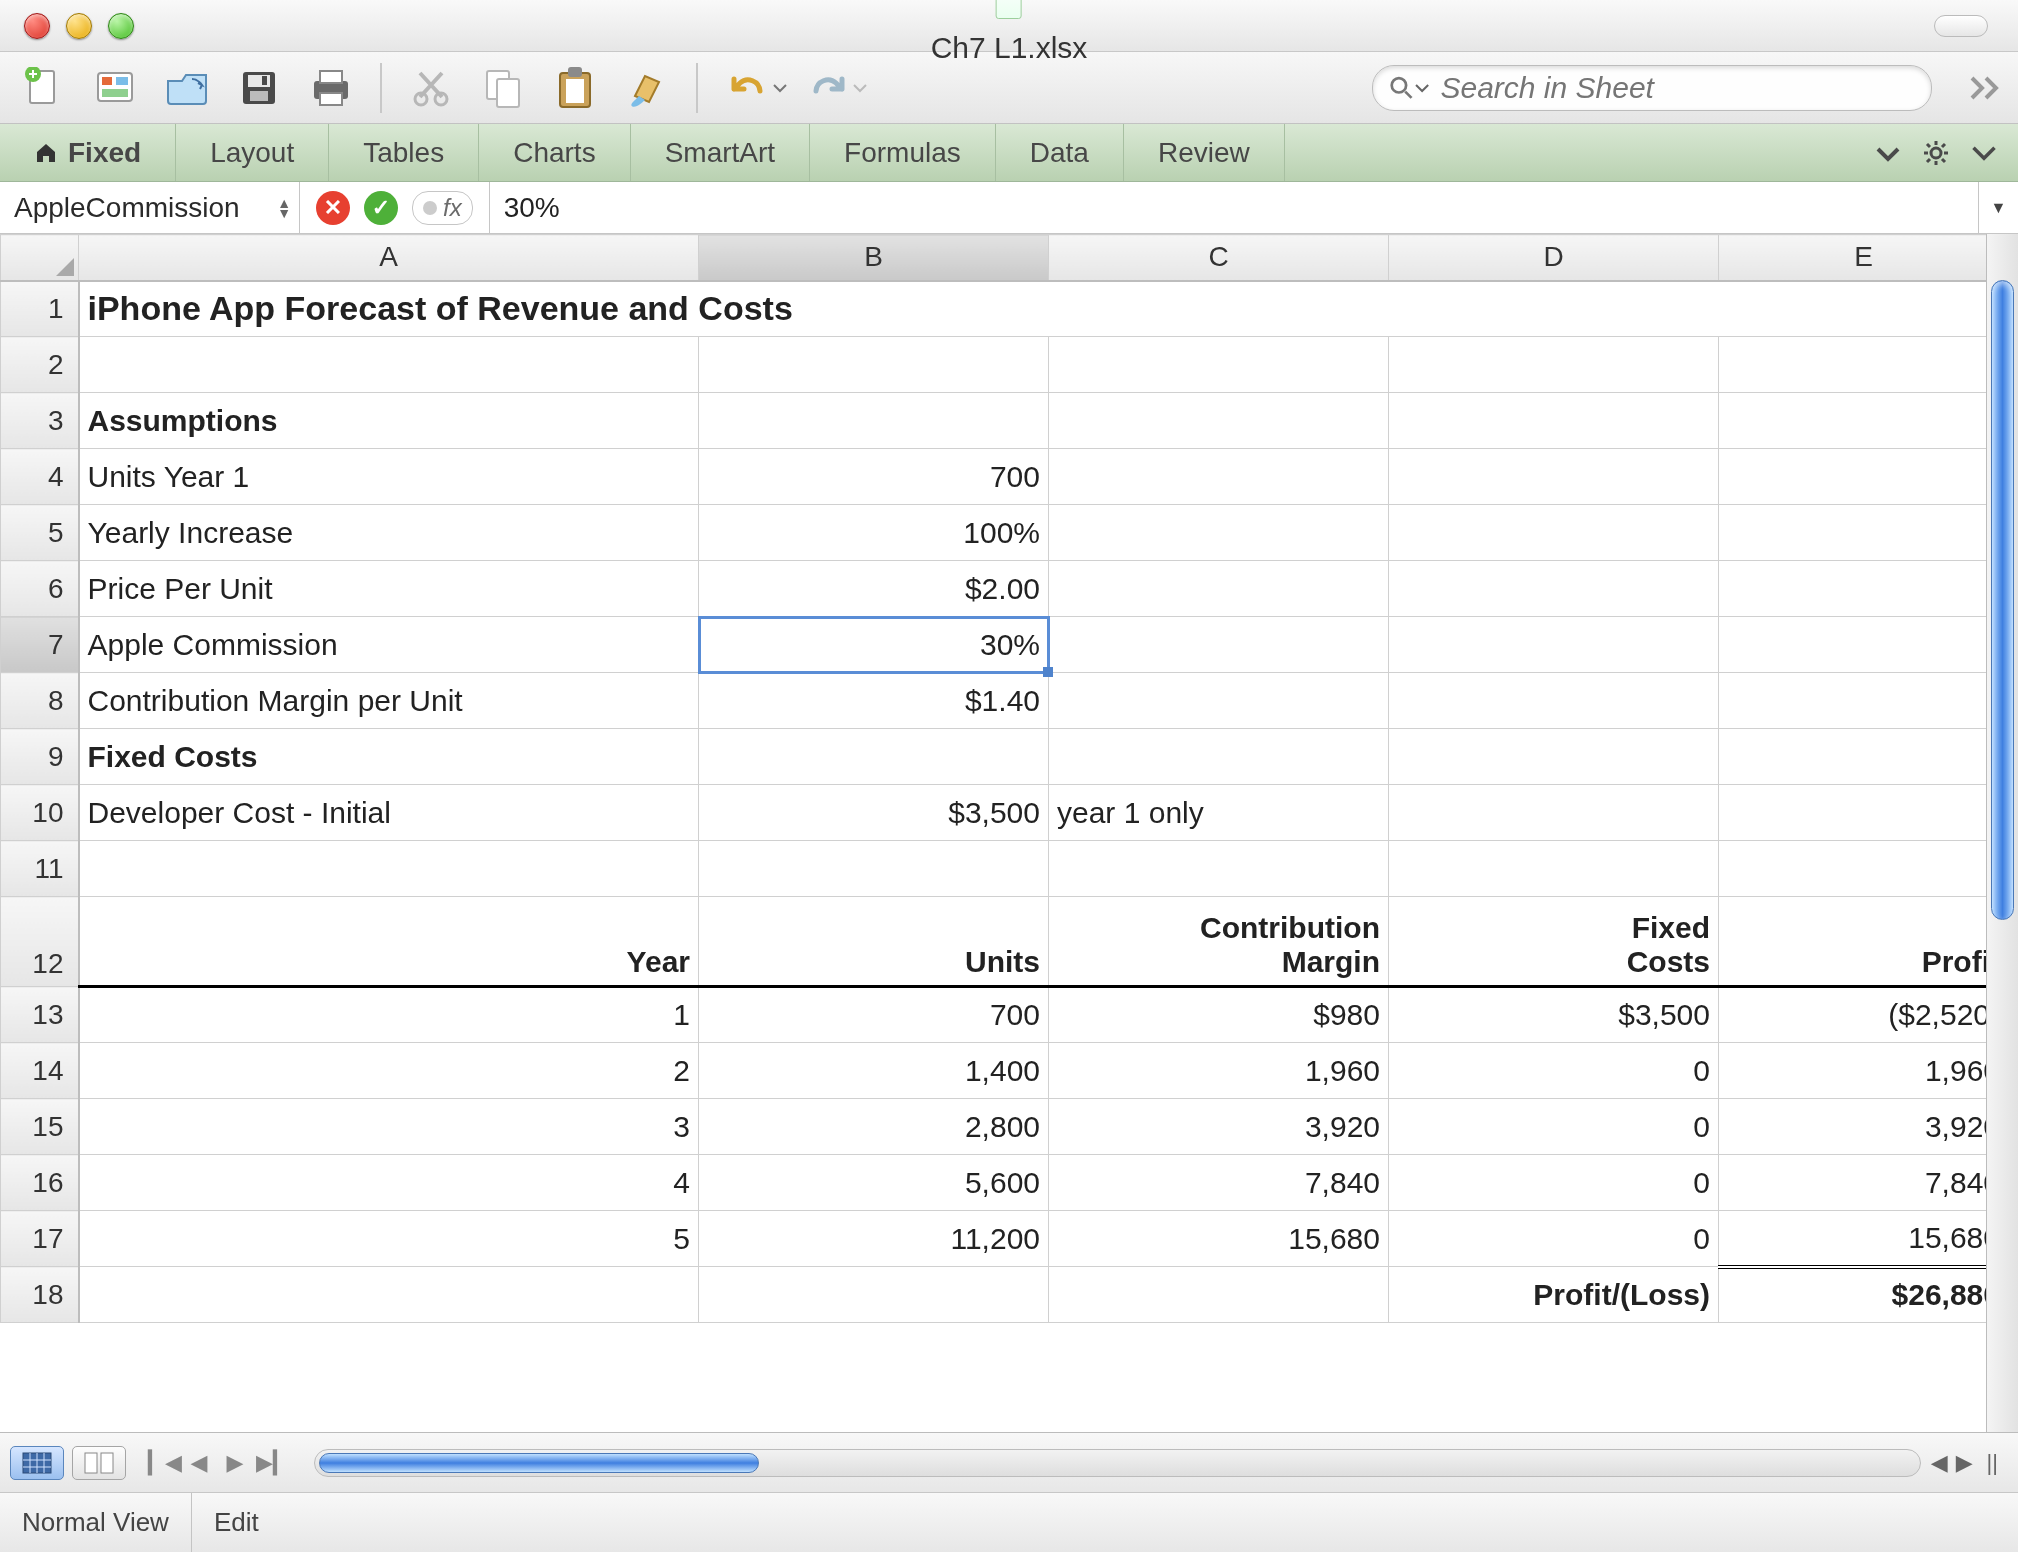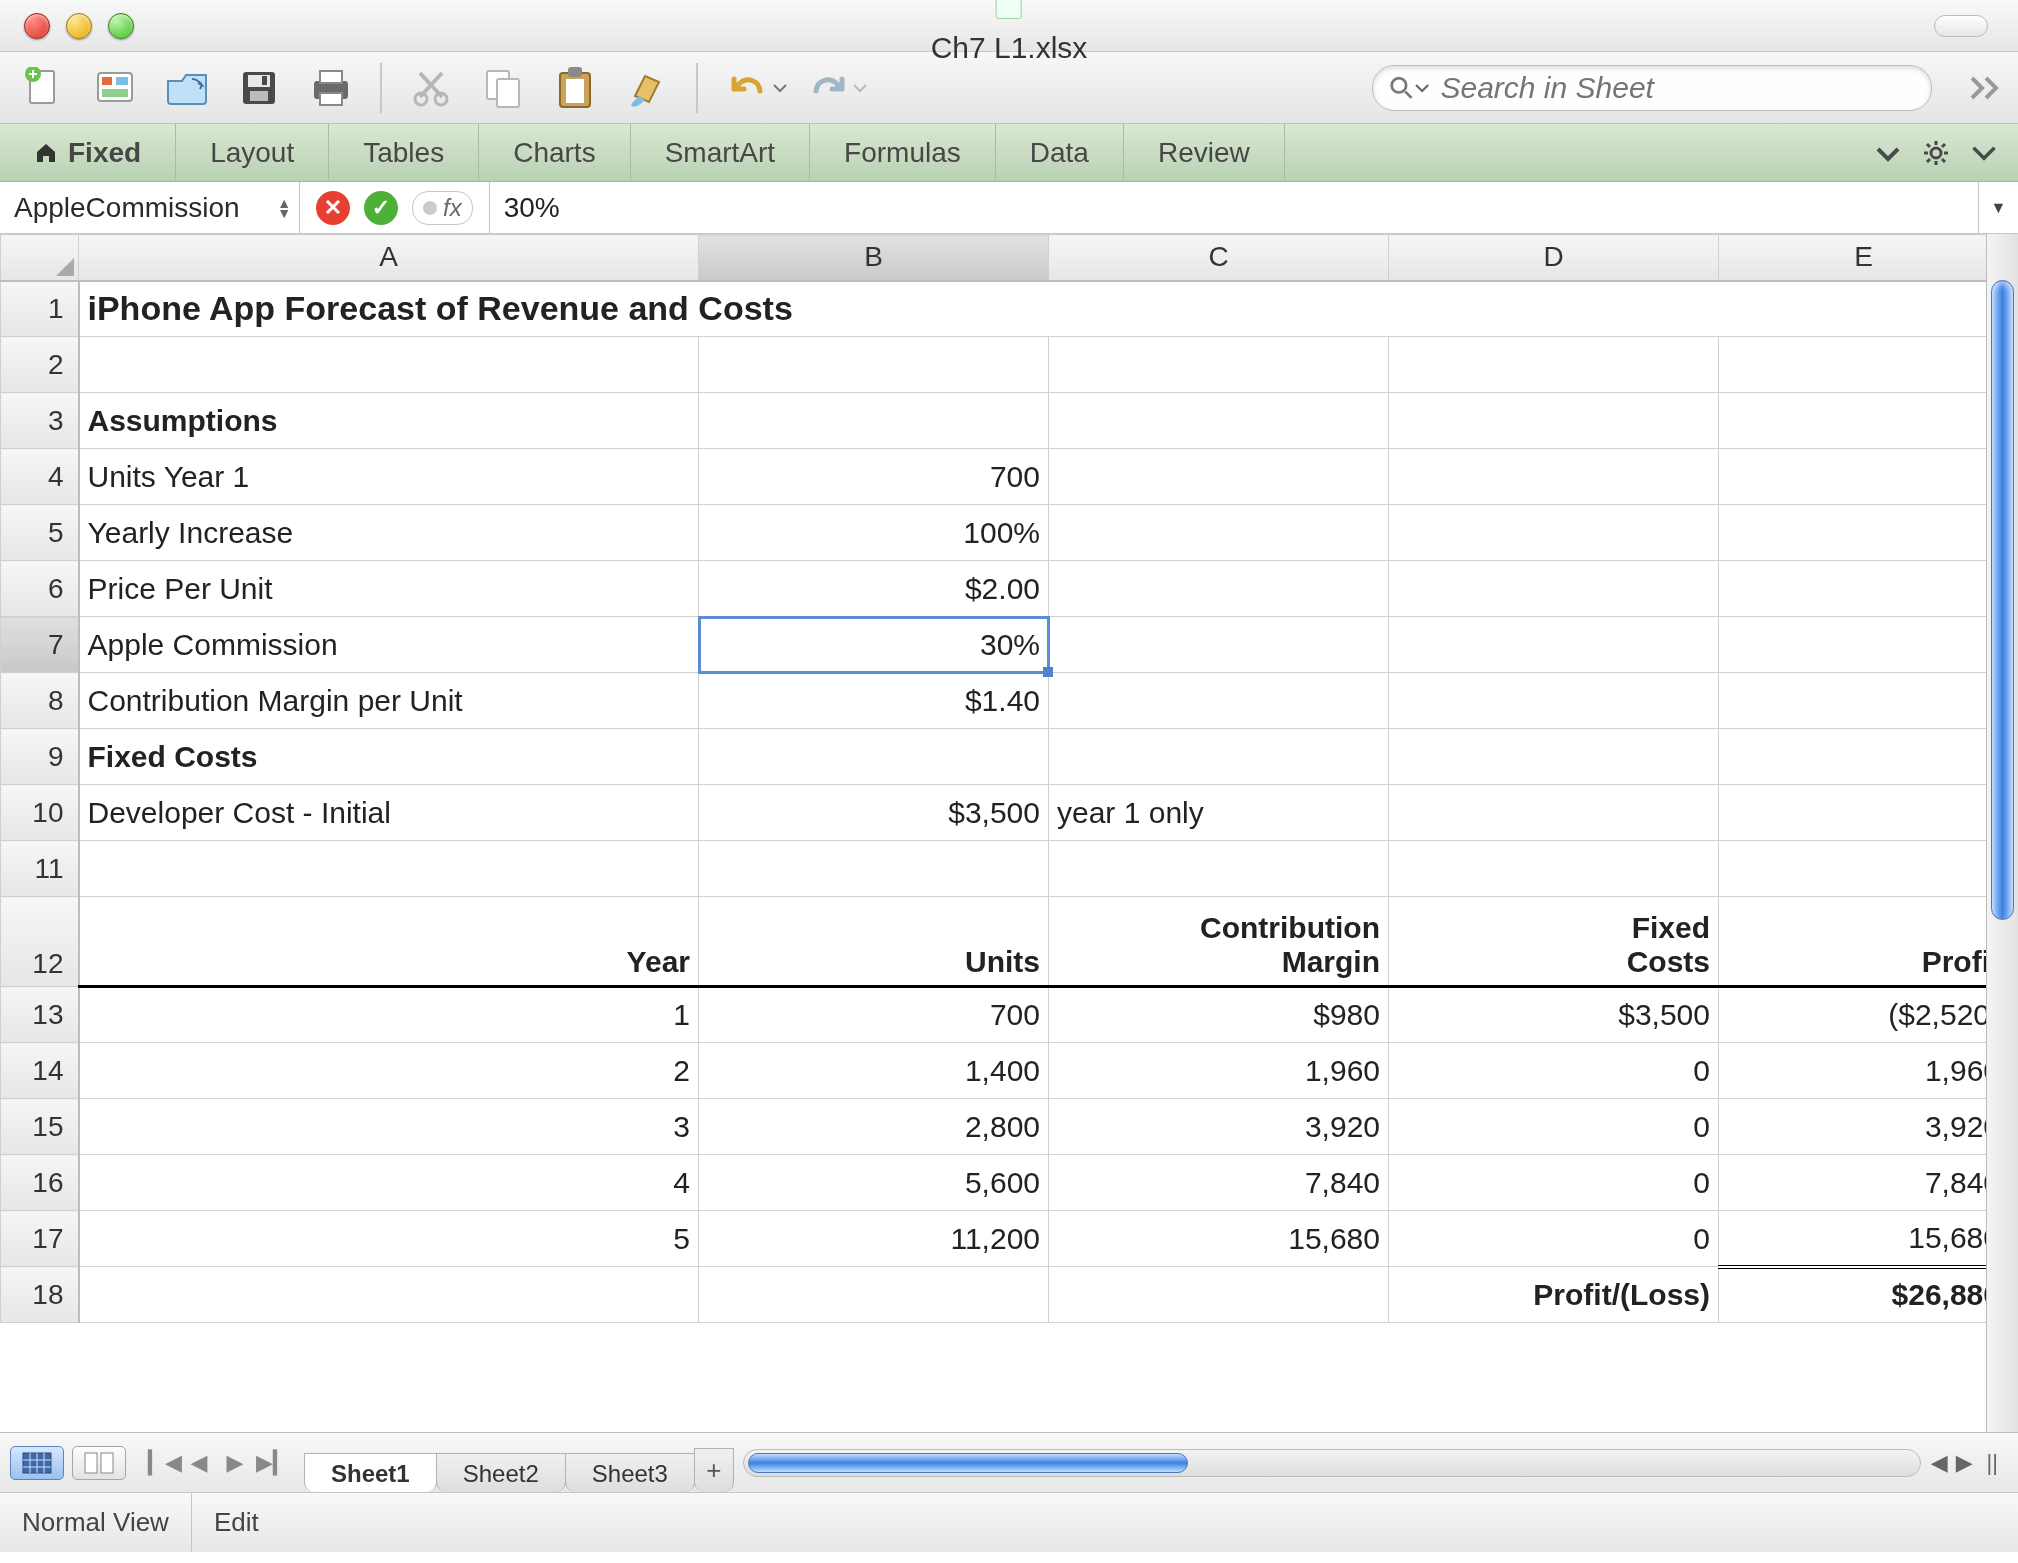--- a/index.html
+++ b/index.html
@@ -473,26 +473,20 @@
           <rect x="17" y="1" width="12" height="20" fill="#fff" stroke="#888"></rect>
         </svg>
     </div>
   </div>
   <div class="sheet-nav">
     <div class="navbtn">▎◀</div>
     <div class="navbtn">◀</div>
     <div class="navbtn">▶</div>
     <div class="navbtn">▶▎</div>
   </div>
-  <div class="sheet-tabs">
-    <div class="stab active">Sheet1</div>
-    <div class="stab">Sheet2</div>
-    <div class="stab">Sheet3</div>
-    <div class="stab plus">+</div>
-  </div>
   <div class="hscroll">
     <div class="hthumb"></div>
   </div>
   <div class="hscroll-end">
     <span>◀</span>
     <span>▶</span>
     <span style="margin:0 6px">||</span>
   </div>
 </div>
 

